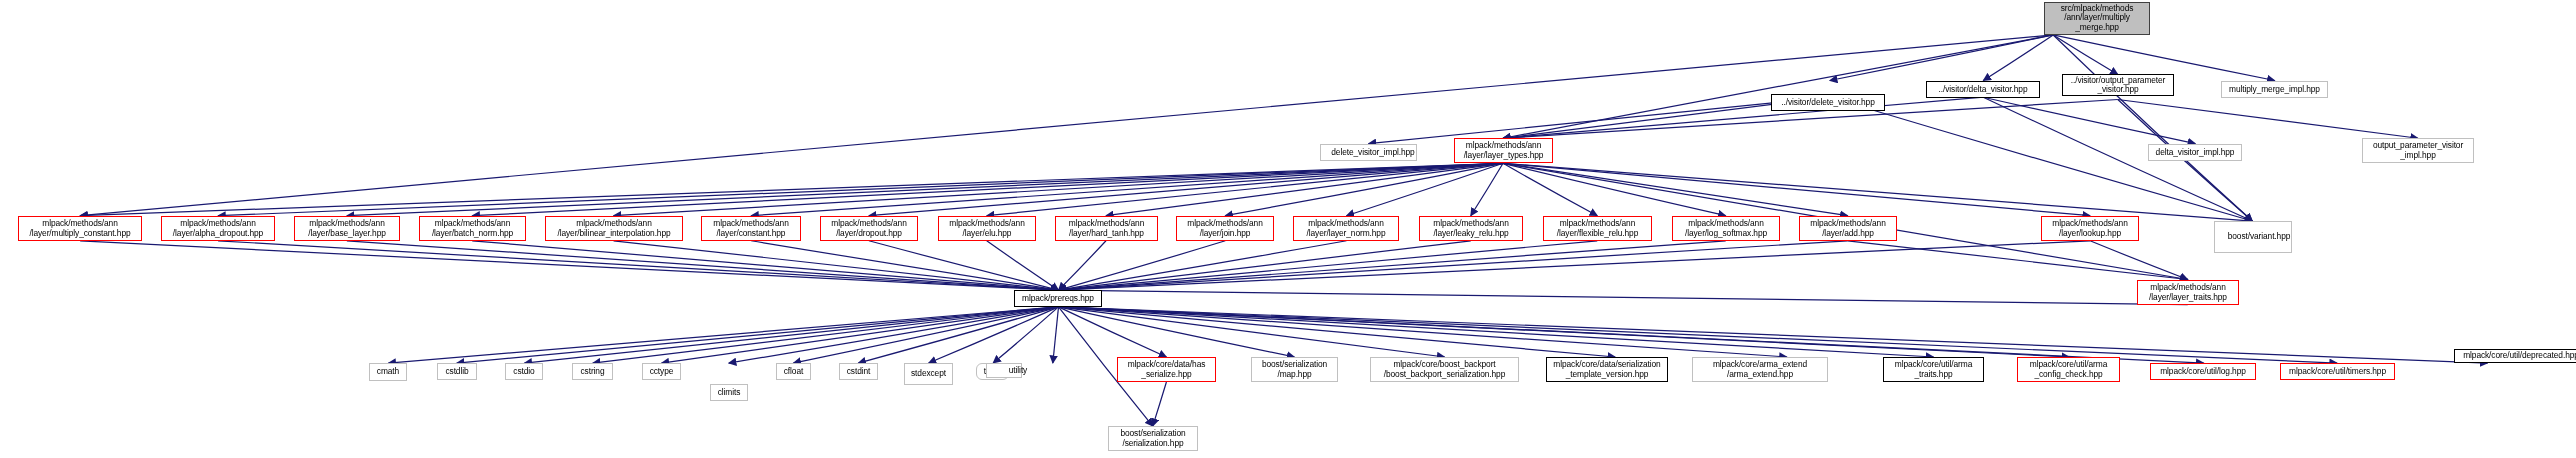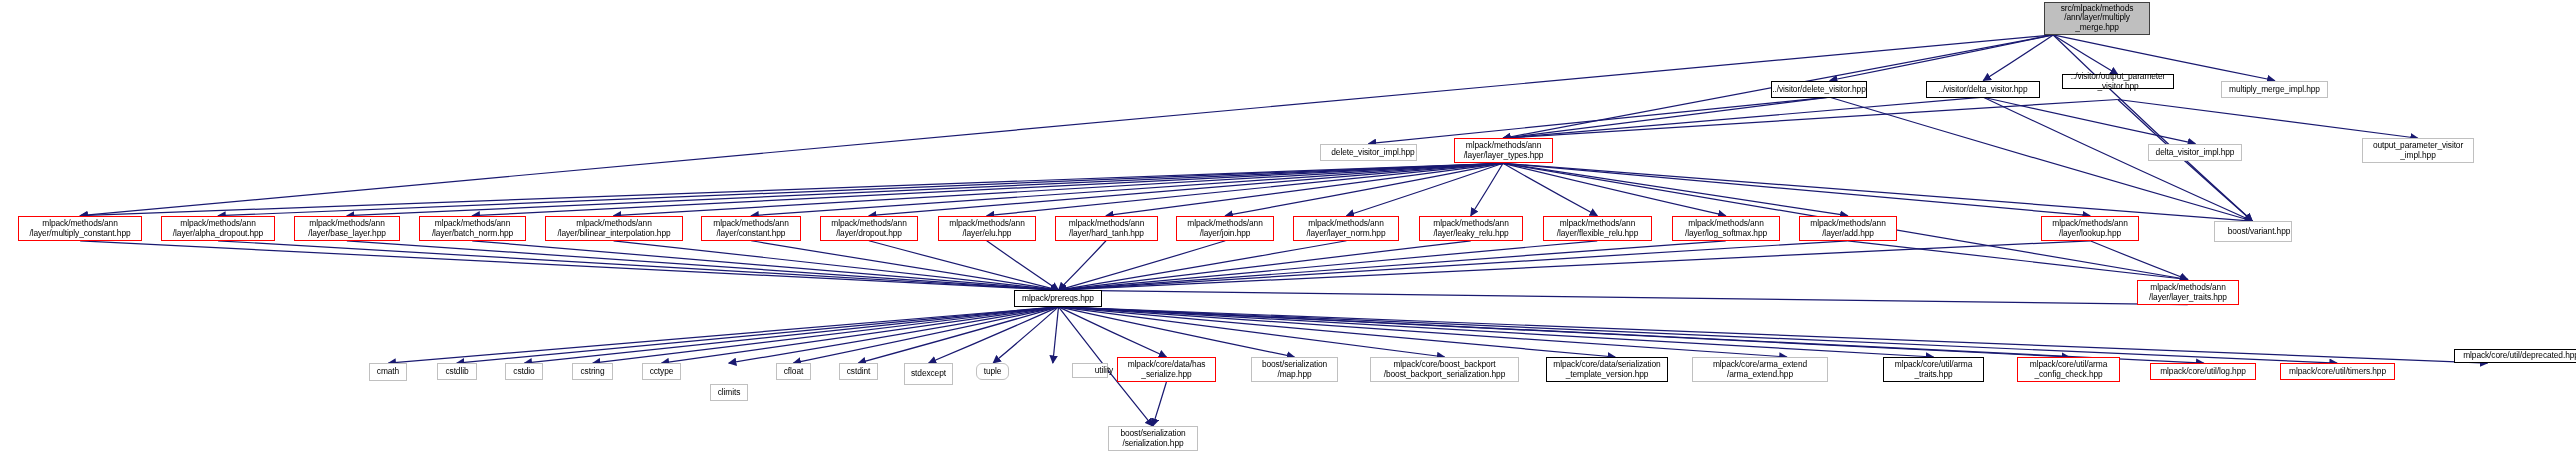--- a/index.html
+++ b/index.html
@@ -137,23 +137,23 @@
         <path d="M 1393 404 Q 2227.75 441 3075.5 478" fill="none" stroke="#191970" stroke-width="1.6" marker-end="url(#arrow)"></path>
         <path d="M 1393 404 Q 2326.75 441 3273.5 478" fill="none" stroke="#191970" stroke-width="1.6" marker-end="url(#arrow)"></path>
         <path d="M 1393 404 Q 1453.14 482.5 1517 561" fill="none" stroke="#191970" stroke-width="1.6" marker-end="url(#arrow)"></path>
         <path d="M 1535 503 Q 1526.27 532 1517 561" fill="none" stroke="#191970" stroke-width="1.6" marker-end="url(#arrow)"></path>
       </g>
   </svg>
   <div id="node-layer">
       <div class="node root" style="left: 2000px; top: 1.5px; width: 106px; height: 33px;">src/mlpack/methods
 /ann/layer/multiply
 _merge.hpp</div>
-      <div class="node black" style="left: 1771px; top: 81px; width: 96px; height: 16.7px;">../visitor/delete_visitor.hpp</div>
+      <div class="node black" style="left: 1771px; top: 94px; width: 114px; height: 16.7px;">../visitor/delete_visitor.hpp</div>
       <div class="node black" style="left: 1926px; top: 81px; width: 114px; height: 16.7px;">../visitor/delta_visitor.hpp</div>
-      <div class="node black" style="left: 2062px; top: 74px; width: 112px; height: 15px;">../visitor/output_parameter
+      <div class="node black" style="left: 2062px; top: 74px; width: 112px; height: 22px;">../visitor/output_parameter
 _visitor.hpp</div>
       <div class="node" style="left: 2221px; top: 81px; width: 107px; height: 16.7px;">multiply_merge_impl.hpp</div>
       <div class="node" style="left: 1320px; top: 144px; width: 97px; height: 16.7px; padding-left: 9px;">delete_visitor_impl.hpp</div>
       <div class="node red" style="left: 1454px; top: 138px; width: 99px; height: 25px;">mlpack/methods/ann
 /layer/layer_types.hpp</div>
       <div class="node" style="left: 2148px; top: 144px; width: 94px; height: 16.7px;">delta_visitor_impl.hpp</div>
       <div class="node" style="left: 2362px; top: 138px; width: 112px; height: 25px;">output_parameter_visitor
 _impl.hpp</div>
       <div class="node red" style="left: 18px; top: 216px; width: 124px; height: 25px;">mlpack/methods/ann
 /layer/multiply_constant.hpp</div>
@@ -180,35 +180,35 @@
       <div class="node red" style="left: 1419px; top: 216px; width: 104px; height: 25px;">mlpack/methods/ann
 /layer/leaky_relu.hpp</div>
       <div class="node red" style="left: 1543px; top: 216px; width: 109px; height: 25px;">mlpack/methods/ann
 /layer/flexible_relu.hpp</div>
       <div class="node red" style="left: 1672px; top: 216px; width: 108px; height: 25px;">mlpack/methods/ann
 /layer/log_softmax.hpp</div>
       <div class="node red" style="left: 1799px; top: 216px; width: 98px; height: 25px;">mlpack/methods/ann
 /layer/add.hpp</div>
       <div class="node red" style="left: 2041px; top: 216px; width: 98px; height: 25px;">mlpack/methods/ann
 /layer/lookup.hpp</div>
-      <div class="node" style="left: 2214px; top: 221px; width: 78px; height: 21px; padding-left: 12px;">boost/variant.hpp</div>
+      <div class="node" style="left: 2214px; top: 221px; width: 78px; height: 32px; padding-left: 12px;">boost/variant.hpp</div>
       <div class="node red" style="left: 2137px; top: 280px; width: 102px; height: 25px;">mlpack/methods/ann
 /layer/layer_traits.hpp</div>
       <div class="node black" style="left: 1014px; top: 290px; width: 88px; height: 16.7px;">mlpack/prereqs.hpp</div>
       <div class="node" style="left: 369px; top: 363px; width: 38px; height: 18px;">cmath</div>
       <div class="node" style="left: 437px; top: 363px; width: 40px; height: 16.7px;">cstdlib</div>
       <div class="node" style="left: 505px; top: 363px; width: 38px; height: 16.7px;">cstdio</div>
       <div class="node" style="left: 572px; top: 363px; width: 41px; height: 16.7px;">cstring</div>
       <div class="node" style="left: 642px; top: 363px; width: 39px; height: 16.7px;">cctype</div>
       <div class="node" style="left: 710px; top: 384px; width: 38px; height: 16.7px;">climits</div>
       <div class="node" style="left: 776px; top: 363px; width: 35px; height: 16.7px;">cfloat</div>
       <div class="node" style="left: 839px; top: 363px; width: 39px; height: 16.7px;">cstdint</div>
       <div class="node" style="left: 904px; top: 363px; width: 49px; height: 22px;">stdexcept</div>
       <div class="node" style="left: 976px; top: 363px; width: 33px; height: 16.7px; border-radius: 6px;">tuple</div>
-      <div class="node" style="left: 1072px; top: 363px; width: 36px; height: 15px; padding-left: 28px;">utility</div>
+      <div class="node" style="left: 986px; top: 363px; width: 36px; height: 15px; padding-left: 28px;">utility</div>
       <div class="node red" style="left: 1117px; top: 357px; width: 99px; height: 25px;">mlpack/core/data/has
 _serialize.hpp</div>
       <div class="node" style="left: 1251px; top: 357px; width: 87px; height: 25px;">boost/serialization
 /map.hpp</div>
       <div class="node" style="left: 1370px; top: 357px; width: 149px; height: 25px;">mlpack/core/boost_backport
 /boost_backport_serialization.hpp</div>
       <div class="node black" style="left: 1546px; top: 357px; width: 122px; height: 25px;">mlpack/core/data/serialization
 _template_version.hpp</div>
       <div class="node" style="left: 1692px; top: 357px; width: 136px; height: 25px;">mlpack/core/arma_extend
 /arma_extend.hpp</div>

